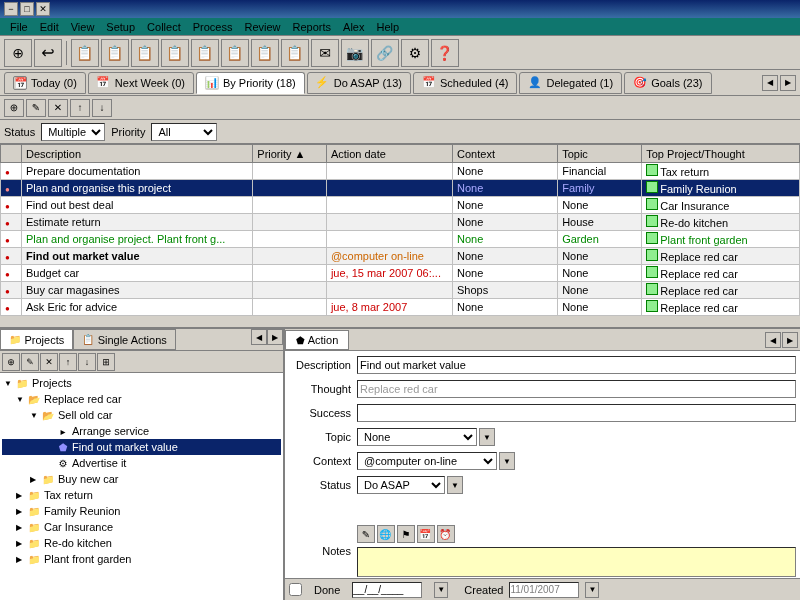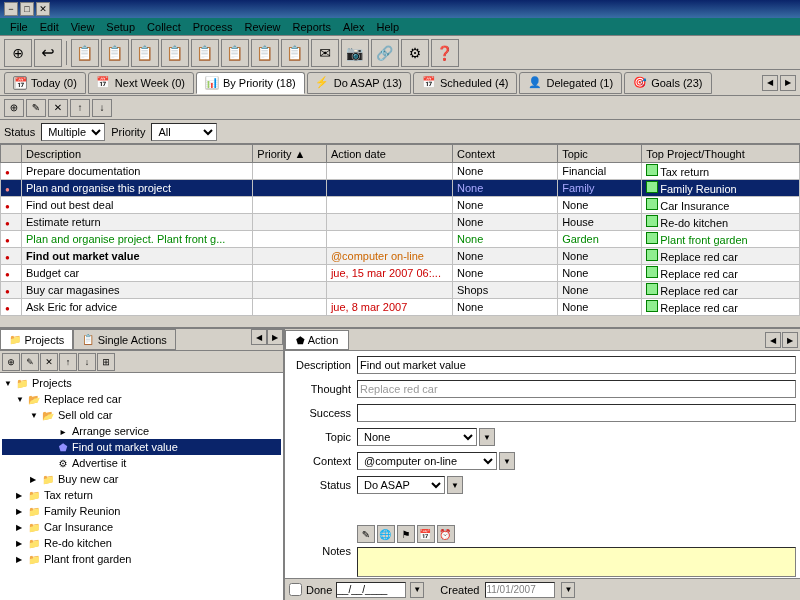--- a/index.html
+++ b/index.html
@@ -325,21 +325,21 @@
     #bottom-bar {
       height: 22px;
       background: #d4d0c8;
       border-top: 1px solid #808080;
       display: flex;
       align-items: center;
       padding: 0 4px;
       gap: 6px;
     }
     .done-row {
-      display: flex; align-items: center; gap: 4px;
+      display: flex; align-items: center; gap: 12px;
     }
     .date-input {
       width: 70px; height: 16px;
       border: 1px inset #808080;
       background: white; font-size: 10px;
     }
     .date-arrow {
       width: 14px; height: 16px;
       background: #d4d0c8; border: 1px solid #808080;
       display: flex; align-items: center; justify-content: center;

